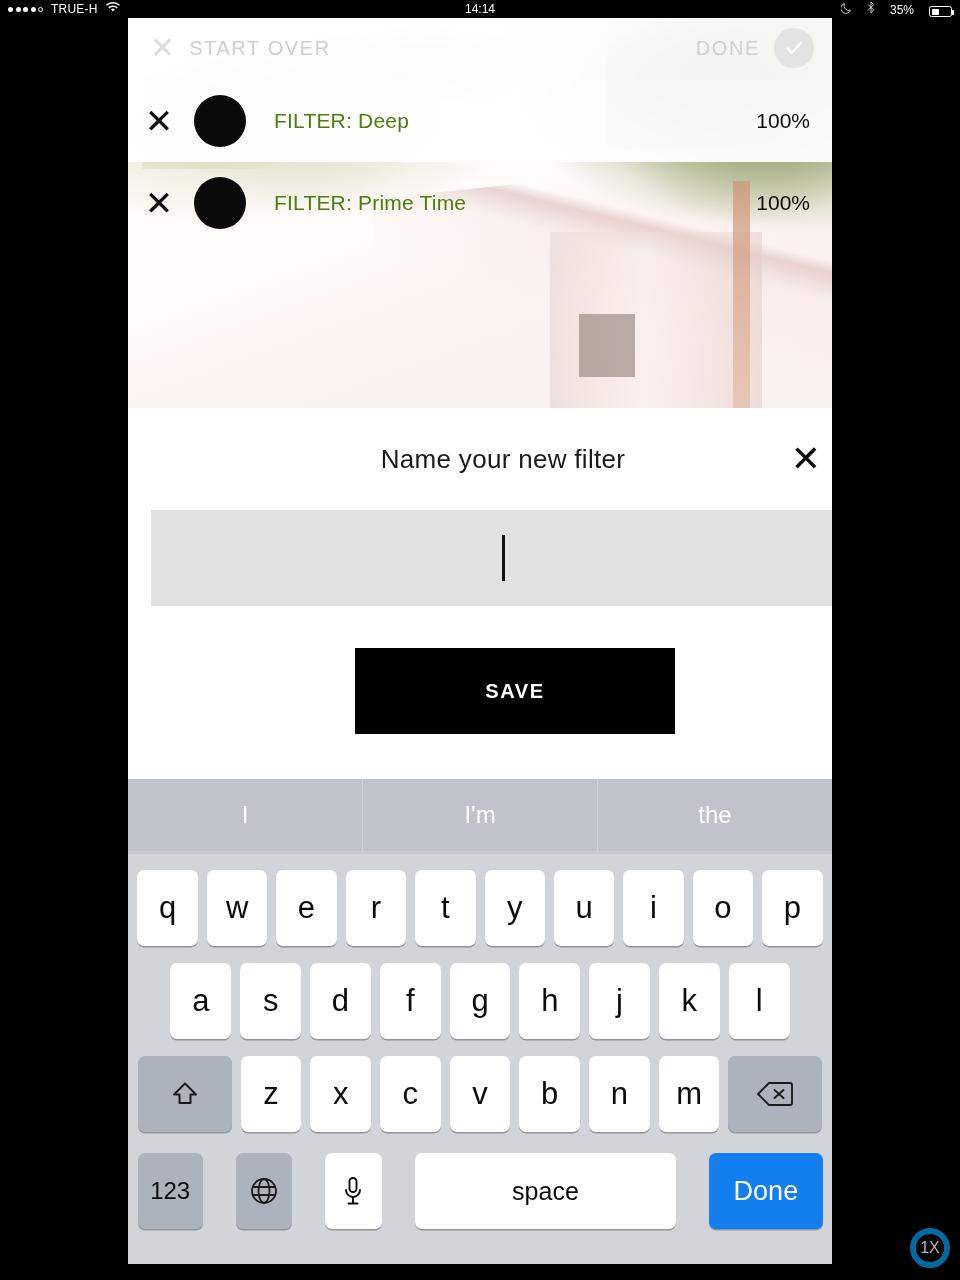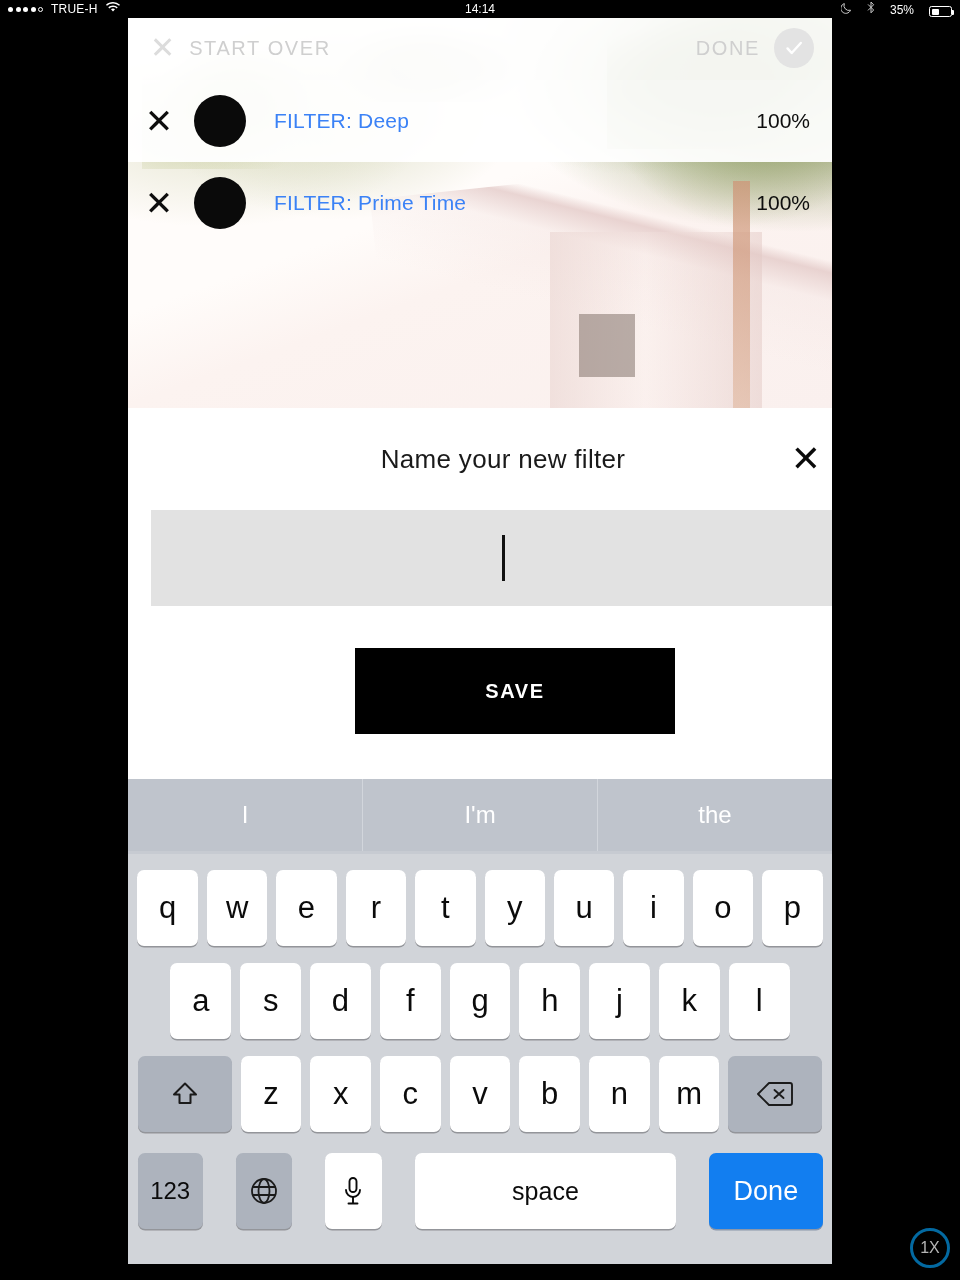--- a/index.html
+++ b/index.html
@@ -101,21 +101,21 @@
   .check-circle svg{ display:block; }
 
   
   .filters{ position:absolute; left:0; top:64px; width:704px; z-index:9; }
   .filter-row{
     height:82px; display:flex; align-items:center; position:relative;
   }
   .filter-row.first{ background:rgba(255,255,255,.94); }
   .fr-x{ width:62px; text-align:center; font-size:34px; font-weight:700; color:#0d0d0d; line-height:1; font-family:"DejaVu Sans", sans-serif; }
   .fr-dot{ width:52px; height:52px; border-radius:50%; background:#0a0a0a; margin-left:4px; flex:0 0 auto; }
-  .fr-label{ margin-left:28px; font-size:21px; color:#3b82f6; font-weight:500; letter-spacing:.2px; }
+  .fr-label{ margin-left:28px; font-size:21px; color:#4d7c0f; font-weight:500; letter-spacing:.2px; }
   .fr-pct{ margin-left:auto; margin-right:22px; font-size:21px; color:#0d0d0d; font-weight:500; }
 
   
   .sheet{ position:absolute; left:0; top:392px; width:704px; z-index:20; background:#fff;margin-left:23px; }
   .sheet-head{
     height:102px; display:flex; align-items:center; justify-content:center;
     position:relative; background:#fff;
   }
   .sheet-title{ font-size:26px; color:#1a1a1a; letter-spacing:.3px; }
   .sheet-close{
@@ -176,21 +176,21 @@
   .key.mic{ flex:1.12; }
   .key.num{ flex:1.3; font-size:24px; }
   .key.globe{ flex:1.12; }
   .key svg{ display:block; }
   .r4{ margin-bottom:18px; }
 
   
   .zoom-badge{
     position:absolute; right:10px; bottom:12px;
     width:40px; height:40px; border-radius:50%;
-    border:3px solid #0369a1; color:#b5b5b5;
+    border:6px solid #0369a1; color:#b5b5b5;
     display:flex; align-items:center; justify-content:center;
     font-size:16px; z-index:50;
   }
 </style>
 </head>
 <body>
 
 <div id="screen">
 
   <div class="statusbar">

